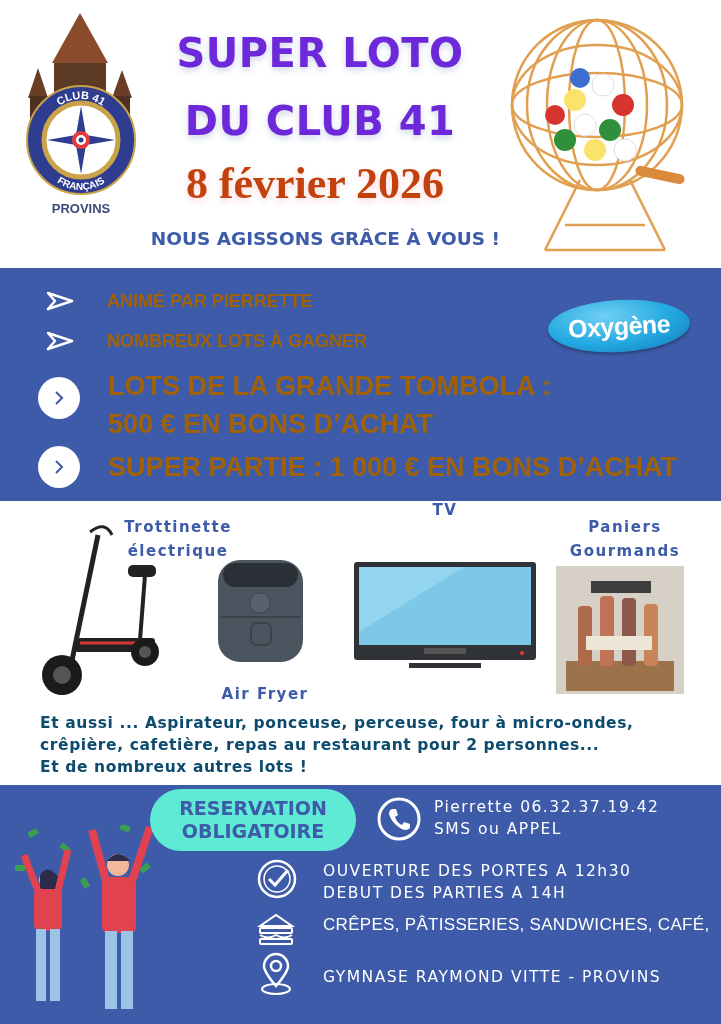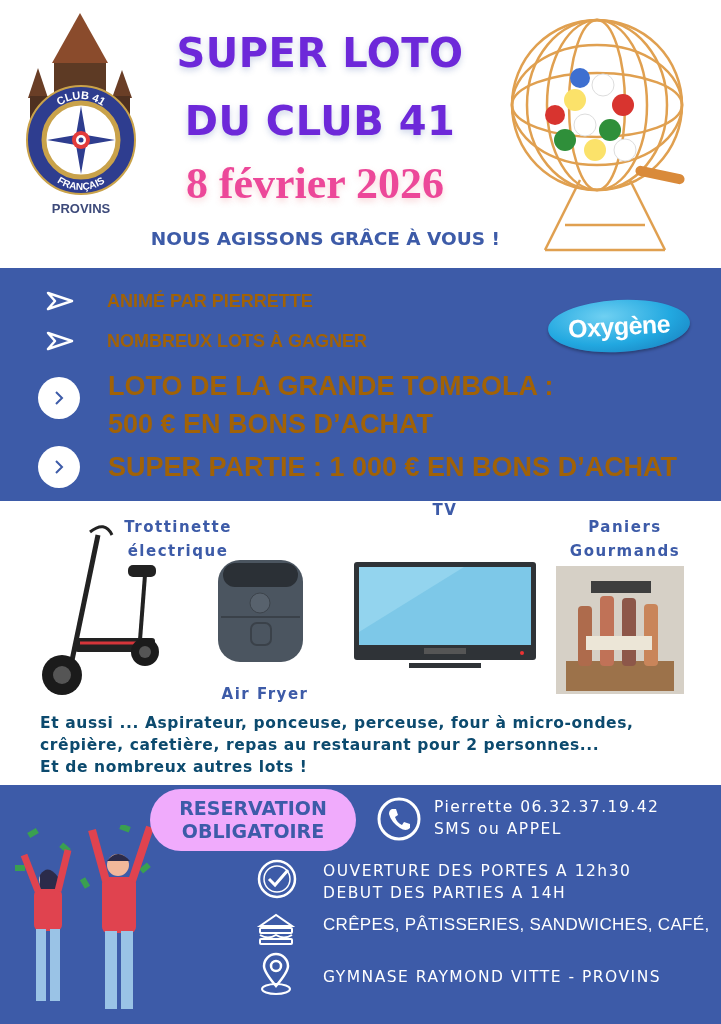--- a/index.html
+++ b/index.html
@@ -6,42 +6,42 @@
   html, body { width: 721px; height: 1024px; background: #ffffff; overflow: hidden; }
   body { position: relative; font-family: "Liberation Sans", sans-serif; }
 
   .abs { position: absolute; }
 
   
   .logo { left: 22px; top: 8px; width: 118px; height: 208px; }
   .title-line { left: 160px; width: 320px; text-align: center; font-family: "DejaVu Sans", sans-serif; font-weight: bold; color: #6d28d9; font-size: 40px; letter-spacing: 0.5px; text-shadow: 0 3px 6px rgba(61,91,168,0.25); }
   .title1 { top: 30px; }
   .title2 { top: 98px; }
-  .date { left: 150px; top: 158px; width: 330px; text-align: center; font-family: "Liberation Serif", serif; font-weight: bold; color: #ec4899; font-size: 44px; text-shadow: 0 3px 6px rgba(230,99,106,0.25); }
+  .date { left: 150px; top: 158px; width: 330px; text-align: center; font-family: "Liberation Serif", serif; font-weight: bold; color: #c2410c; font-size: 44px; text-shadow: 0 3px 6px rgba(230,99,106,0.25); }
   .slogan { left: 40px; top: 228px; width: 460px; text-align: right; font-family: "DejaVu Sans", sans-serif; font-weight: bold; color: #3d5ba8; font-size: 18.5px; }
   .cage { left: 505px; top: 10px; width: 200px; height: 250px; }
 
   
   .band1 { left: 0; top: 268px; width: 721px; height: 233px; background: #3d5ba8; }
   .bullet-row { position: absolute; display: flex; align-items: center; color: #a16207; font-family: "Liberation Sans", sans-serif; font-weight: bold; }
   .tri { width: 30px; height: 22px; }
   .small-item { left: 45px; font-size: 18px; }
   .small-item .label { margin-left: 32px; }
   .big-item { left: 38px; font-size: 27px; }
   .circ { width: 42px; height: 42px; border-radius: 50%; background: #ffffff; display: flex; align-items: center; justify-content: center; flex-shrink: 0; }
   .big-item .label { margin-left: 28px; line-height: 38px; }
   .oxy { left: 548px; top: 300px; width: 142px; height: 52px; border-radius: 50%; background: radial-gradient(ellipse at 40% 30%, #6fd0f2 0%, #22a8e0 55%, #1778b8 100%); display: flex; align-items: center; justify-content: center; color: #ffffff; font-weight: bold; font-size: 25px; font-family: "Liberation Sans", sans-serif; letter-spacing: -0.5px; box-shadow: 0 2px 3px rgba(0,0,0,0.3); transform: rotate(-3deg); }
 
   
   .prize-label { font-family: "DejaVu Sans", sans-serif; font-weight: bold; color: #3d5ba8; font-size: 15px; letter-spacing: 1.5px; text-align: center; line-height: 24px; }
   .extras { left: 40px; top: 712px; width: 670px; font-family: "DejaVu Sans", sans-serif; font-weight: bold; color: #0c4a6e; font-size: 15.5px; letter-spacing: 0.6px; line-height: 22px; }
 
   
   .band2 { left: 0; top: 785px; width: 721px; height: 239px; background: #3d5ba8; }
-  .resa { left: 150px; top: 789px; width: 206px; height: 62px; background: #f0abfc; border-radius: 31px; display: flex; flex-direction: column; align-items: center; justify-content: center; font-family: "DejaVu Sans", sans-serif; font-weight: bold; color: #3d5ba8; font-size: 19px; line-height: 23px; }
+  .resa { left: 150px; top: 789px; width: 206px; height: 62px; background: #5eead4; border-radius: 31px; display: flex; flex-direction: column; align-items: center; justify-content: center; font-family: "DejaVu Sans", sans-serif; font-weight: bold; color: #3d5ba8; font-size: 19px; line-height: 23px; }
   .info { color: #ffffff; font-family: "DejaVu Sans", sans-serif; font-size: 15.5px; letter-spacing: 1.5px; line-height: 22px; }
   .info-cond { color: #ffffff; font-family: "Liberation Sans", sans-serif; font-size: 17px; letter-spacing: 0.3px; line-height: 22px; }
   .icon-w { position: absolute; }
 </style>
 </head>
 <body>
 
 <div class="abs logo">
   <svg width="118" height="208" viewBox="0 0 118 208">
 
@@ -115,21 +115,21 @@
   <span class="label">NOMBREUX LOTS À GAGNER</span>
 </div>
 
 <div class="bullet-row big-item" style="top:367px; align-items:flex-start;">
   <span class="circ" style="margin-top:10px;">
     <svg width="14" height="18" viewBox="0 0 14 18">
         <polyline points="4,3 10,9 4,15" fill="none" stroke="#3d5ba8" stroke-width="2"></polyline>
       </svg>
   </span>
   <span class="label" style="display:flex; flex-direction:column;">
-    <span>LOTO DE LA GRANDE TOMBOLA :</span>
+    <span>LOTS DE LA GRANDE TOMBOLA :</span>
     <span>500 € EN BONS D’ACHAT</span>
   </span>
 </div>
 
 <div class="bullet-row big-item" style="top:446px;">
   <span class="circ">
     <svg width="14" height="18" viewBox="0 0 14 18">
         <polyline points="4,3 10,9 4,15" fill="none" stroke="#3d5ba8" stroke-width="2"></polyline>
       </svg>
   </span>

